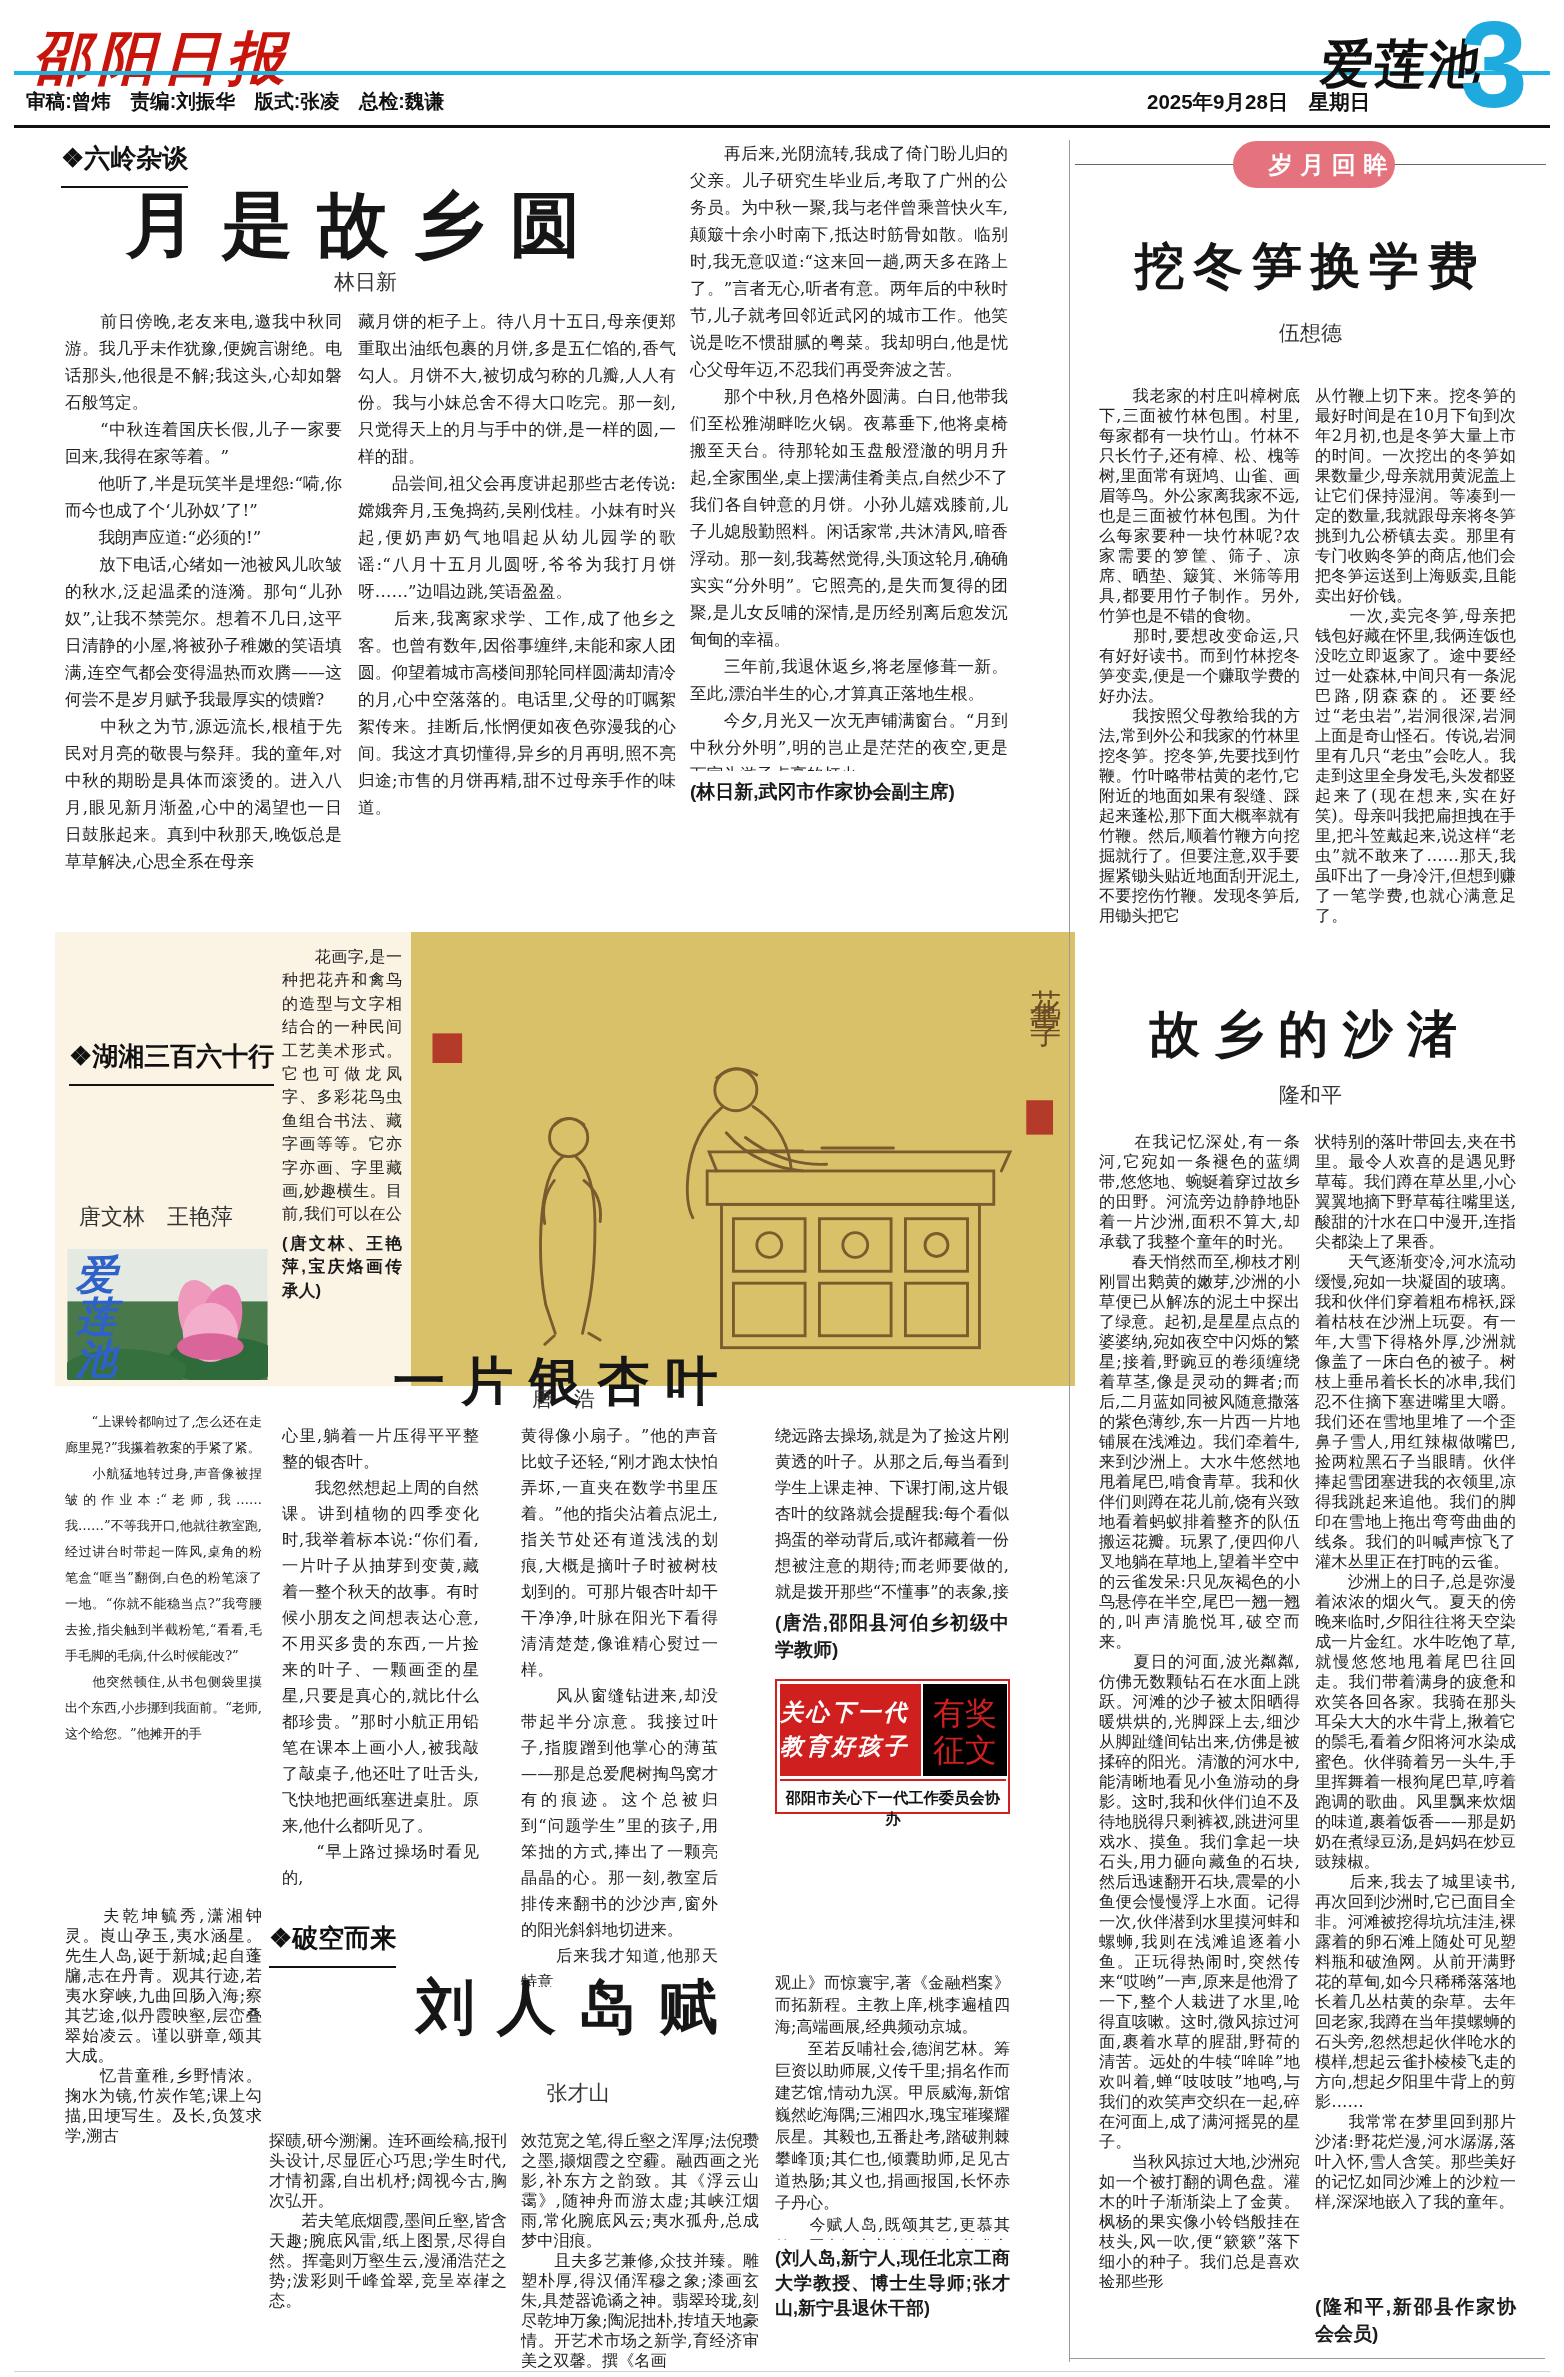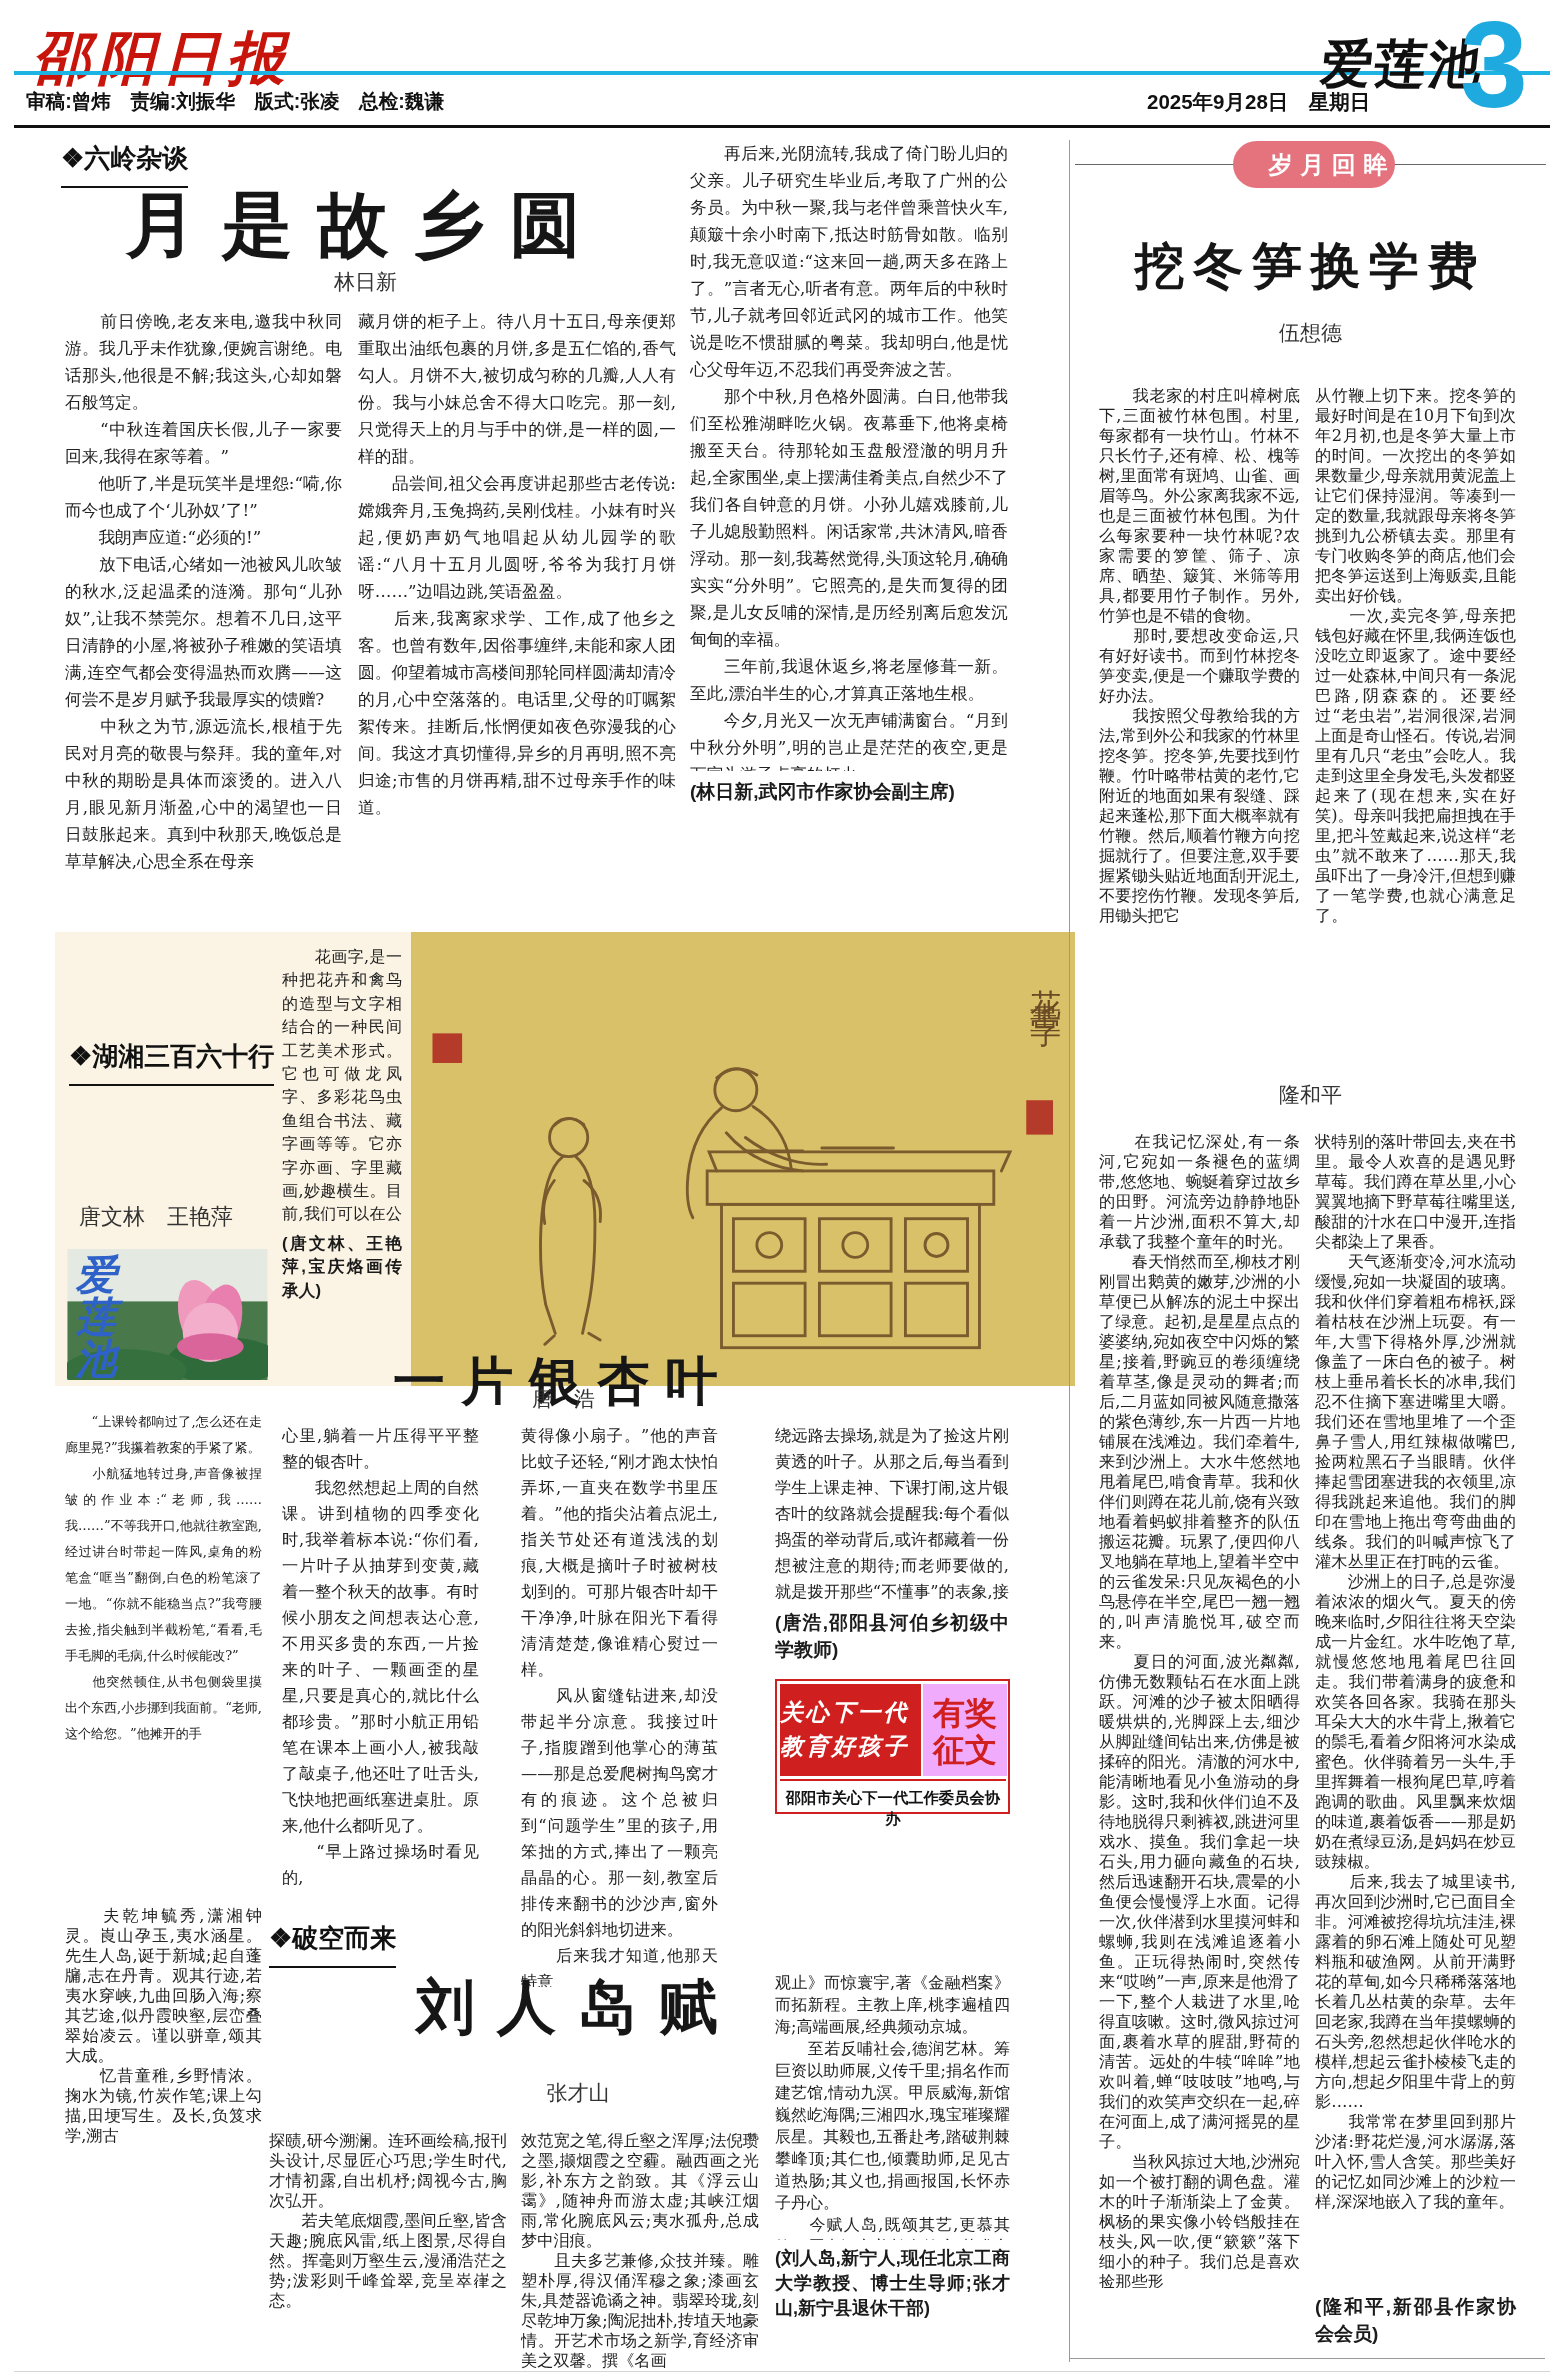--- a/index.html
+++ b/index.html
@@ -125,21 +125,21 @@
 　　风从窗缝钻进来,却没带起半分凉意。我接过叶子,指腹蹭到他掌心的薄茧——那是总爱爬树掏鸟窝才有的痕迹。这个总被归到“问题学生”里的孩子,用笨拙的方式,捧出了一颗亮晶晶的心。那一刻,教室后排传来翻书的沙沙声,窗外的阳光斜斜地切进来。
 　　后来我才知道,他那天特意</div>
   <div class="col" style="left:775px;top:1423px;width:234px;height:178px;font-size:16.2px;line-height:26px;">绕远路去操场,就是为了捡这片刚黄透的叶子。从那之后,每当看到学生上课走神、下课打闹,这片银杏叶的纹路就会提醒我:每个看似捣蛋的举动背后,或许都藏着一份想被注意的期待;而老师要做的,就是拨开那些“不懂事”的表象,接住他们藏在心底的、怯生生的善意。</div>
   <div class="attr" style="left:775px;top:1609px;width:234px;">(唐浩,邵阳县河伯乡初级中学教师)</div>
 
   <div class="abs" style="left:775px;top:1679px;width:235px;height:135px;border:2.4px solid #cf1f1f;background:#fff;box-sizing:border-box;">
     <div class="abs" style="left:2.9px;top:2.9px;width:141px;height:92px;background:#cf1f1f;color:#fff;text-align:left;">
       <div class="sans" style="font-size:23px;font-weight:bold;font-style:italic;margin-top:13.4px;letter-spacing:2.9px;">关心下一代</div>
       <div class="sans" style="font-size:23px;font-weight:bold;font-style:italic;margin-top:3px;letter-spacing:2.9px;">教育好孩子</div>
     </div>
-    <div class="abs sans" style="left:146px;top:2.9px;width:84px;height:92px;background:#f0abfc;color:#cf1f1f;font-size:32px;font-weight:700;line-height:37px;text-align:center;padding-top:11.5px;box-sizing:border-box;">有奖征文</div>
+    <div class="abs sans" style="left:146px;top:2.9px;width:84px;height:92px;background:#000000;color:#cf1f1f;font-size:32px;font-weight:400;line-height:37px;text-align:center;padding-top:11.5px;box-sizing:border-box;">有奖征文</div>
     <div class="abs sans" style="left:2.9px;top:98px;width:226px;height:31px;border-top:2.4px solid #cf1f1f;color:#111;font-size:15.3px;font-weight:900;text-align:center;padding-top:6.7px;">邵阳市关心下一代工作委员会协办</div>
   </div>
 
   <div class="tag" style="left:269px;top:1921px;">❖破空而来</div>
   <div class="btitle" style="left:363px;top:1968px;width:430px;font-size:59px;font-weight:800;letter-spacing:22px;">刘人岛赋</div>
   <div class="byline" style="left:363px;top:2079px;width:430px;">张才山</div>
   <div class="col small" style="left:65px;top:1906px;width:197px;height:463px;">　　夫乾坤毓秀,潇湘钟灵。崀山孕玉,夷水涵星。先生人岛,诞于新城;起自蓬牖,志在丹青。观其行迹,若夷水穿峡,九曲回肠入海;察其艺途,似丹霞映壑,层峦叠翠始凌云。谨以骈章,颂其大成。
 　　忆昔童稚,乡野情浓。掬水为镜,竹炭作笔;课上勾描,田埂写生。及长,负笈求学,溯古</div>
   <div class="col small" style="left:269px;top:2131px;width:238px;height:239px;">探赜,研今溯澜。连环画绘稿,报刊头设计,尽显匠心巧思;学生时代,才情初露,自出机杼;阔视今古,胸次弘开。
 　　若夫笔底烟霞,墨间丘壑,皆含天趣;腕底风雷,纸上图景,尽得自然。挥毫则万壑生云,漫涌浩茫之势;泼彩则千峰耸翠,竞呈崒嵂之态。</div>
@@ -154,20 +154,21 @@
   <div class="abs" style="left:1075px;top:164px;width:471px;height:1.4px;background:#666;"></div>
   <div class="abs sans" style="left:1233px;top:141px;width:162px;height:47px;background:#e5737e;border-radius:29px;color:#fff;font-size:24px;font-weight:900;text-align:right;line-height:47px;letter-spacing:7.6px;">岁月回眸</div>
   <div class="btitle" style="left:1075px;top:233px;width:471px;font-size:50px;font-weight:800;letter-spacing:8.6px;">挖冬笋换学费</div>
   <div class="byline" style="left:1075px;top:319px;width:471px;">伍想德</div>
   <div class="col small" style="left:1099px;top:386px;width:201px;height:624px;">　　我老家的村庄叫樟树底下,三面被竹林包围。村里,每家都有一块竹山。竹林不只长竹子,还有樟、松、槐等树,里面常有斑鸠、山雀、画眉等鸟。外公家离我家不远,也是三面被竹林包围。为什么每家要种一块竹林呢?农家需要的箩筐、筛子、凉席、晒垫、簸箕、米筛等用具,都要用竹子制作。另外,竹笋也是不错的食物。
 　　那时,要想改变命运,只有好好读书。而到竹林挖冬笋变卖,便是一个赚取学费的好办法。
 　　我按照父母教给我的方法,常到外公和我家的竹林里挖冬笋。挖冬笋,先要找到竹鞭。竹叶略带枯黄的老竹,它附近的地面如果有裂缝、踩起来蓬松,那下面大概率就有竹鞭。然后,顺着竹鞭方向挖掘就行了。但要注意,双手要握紧锄头贴近地面刮开泥土,不要挖伤竹鞭。发现冬笋后,用锄头把它</div>
   <div class="col small" style="left:1315px;top:386px;width:201px;height:624px;">从竹鞭上切下来。挖冬笋的最好时间是在10月下旬到次年2月初,也是冬笋大量上市的时间。一次挖出的冬笋如果数量少,母亲就用黄泥盖上让它们保持湿润。等凑到一定的数量,我就跟母亲将冬笋挑到九公桥镇去卖。那里有专门收购冬笋的商店,他们会把冬笋运送到上海贩卖,且能卖出好价钱。
 　　一次,卖完冬笋,母亲把钱包好藏在怀里,我俩连饭也没吃立即返家了。途中要经过一处森林,中间只有一条泥巴路,阴森森的。还要经过“老虫岩”,岩洞很深,岩洞上面是奇山怪石。传说,岩洞里有几只“老虫”会吃人。我走到这里全身发毛,头发都竖起来了(现在想来,实在好笑)。母亲叫我把扁担拽在手里,把斗笠戴起来,说这样“老虫”就不敢来了……那天,我虽吓出了一身冷汗,但想到赚了一笔学费,也就心满意足了。</div>
 
+  <div class="btitle" style="left:1075px;top:1001px;width:471px;font-size:50px;font-weight:700;letter-spacing:14.3px;">故乡的沙渚</div>
   <div class="byline" style="left:1075px;top:1081px;width:471px;">隆和平</div>
   <div class="col small" style="left:1099px;top:1132px;width:201px;height:1156px;">　　在我记忆深处,有一条河,它宛如一条褪色的蓝绸带,悠悠地、蜿蜒着穿过故乡的田野。河流旁边静静地卧着一片沙洲,面积不算大,却承载了我整个童年的时光。
 　　春天悄然而至,柳枝才刚刚冒出鹅黄的嫩芽,沙洲的小草便已从解冻的泥土中探出了绿意。起初,是星星点点的婆婆纳,宛如夜空中闪烁的繁星;接着,野豌豆的卷须缠绕着草茎,像是灵动的舞者;而后,二月蓝如同被风随意撒落的紫色薄纱,东一片西一片地铺展在浅滩边。我们牵着牛,来到沙洲上。大水牛悠然地甩着尾巴,啃食青草。我和伙伴们则蹲在花儿前,饶有兴致地看着蚂蚁排着整齐的队伍搬运花瓣。玩累了,便四仰八叉地躺在草地上,望着半空中的云雀发呆:只见灰褐色的小鸟悬停在半空,尾巴一翘一翘的,叫声清脆悦耳,破空而来。
 　　夏日的河面,波光粼粼,仿佛无数颗钻石在水面上跳跃。河滩的沙子被太阳晒得暖烘烘的,光脚踩上去,细沙从脚趾缝间钻出来,仿佛是被揉碎的阳光。清澈的河水中,能清晰地看见小鱼游动的身影。这时,我和伙伴们迫不及待地脱得只剩裤衩,跳进河里戏水、摸鱼。我们拿起一块石头,用力砸向藏鱼的石块,然后迅速翻开石块,震晕的小鱼便会慢慢浮上水面。记得一次,伙伴潜到水里摸河蚌和螺蛳,我则在浅滩追逐着小鱼。正玩得热闹时,突然传来“哎哟”一声,原来是他滑了一下,整个人栽进了水里,呛得直咳嗽。这时,微风掠过河面,裹着水草的腥甜,野荷的清苦。远处的牛犊“哞哞”地欢叫着,蝉“吱吱吱”地鸣,与我们的欢笑声交织在一起,碎在河面上,成了满河摇晃的星子。
 　　当秋风掠过大地,沙洲宛如一个被打翻的调色盘。灌木的叶子渐渐染上了金黄。枫杨的果实像小铃铛般挂在枝头,风一吹,便“簌簌”落下细小的种子。我们总是喜欢捡那些形</div>
   <div class="col small" style="left:1315px;top:1132px;width:201px;height:1156px;">状特别的落叶带回去,夹在书里。最令人欢喜的是遇见野草莓。我们蹲在草丛里,小心翼翼地摘下野草莓往嘴里送,酸甜的汁水在口中漫开,连指尖都染上了果香。
 　　天气逐渐变冷,河水流动缓慢,宛如一块凝固的玻璃。我和伙伴们穿着粗布棉袄,踩着枯枝在沙洲上玩耍。有一年,大雪下得格外厚,沙洲就像盖了一床白色的被子。树枝上垂吊着长长的冰串,我们忍不住摘下塞进嘴里大嚼。我们还在雪地里堆了一个歪鼻子雪人,用红辣椒做嘴巴,捡两粒黑石子当眼睛。伙伴捧起雪团塞进我的衣领里,凉得我跳起来追他。我们的脚印在雪地上拖出弯弯曲曲的线条。我们的叫喊声惊飞了灌木丛里正在打盹的云雀。
 　　沙洲上的日子,总是弥漫着浓浓的烟火气。夏天的傍晚来临时,夕阳往往将天空染成一片金红。水牛吃饱了草,就慢悠悠地甩着尾巴往回走。我们带着满身的疲惫和欢笑各回各家。我骑在那头耳朵大大的水牛背上,揪着它的鬃毛,看着夕阳将河水染成蜜色。伙伴骑着另一头牛,手里挥舞着一根狗尾巴草,哼着跑调的歌曲。风里飘来炊烟的味道,裹着饭香——那是奶奶在煮绿豆汤,是妈妈在炒豆豉辣椒。
 　　后来,我去了城里读书,再次回到沙洲时,它已面目全非。河滩被挖得坑坑洼洼,裸露着的卵石滩上随处可见塑料瓶和破渔网。从前开满野花的草甸,如今只稀稀落落地长着几丛枯黄的杂草。去年回老家,我蹲在当年摸螺蛳的石头旁,忽然想起伙伴呛水的模样,想起云雀扑棱棱飞走的方向,想起夕阳里牛背上的剪影……
 　　我常常在梦里回到那片沙渚:野花烂漫,河水潺潺,落叶入怀,雪人含笑。那些美好的记忆如同沙滩上的沙粒一样,深深地嵌入了我的童年。</div>

